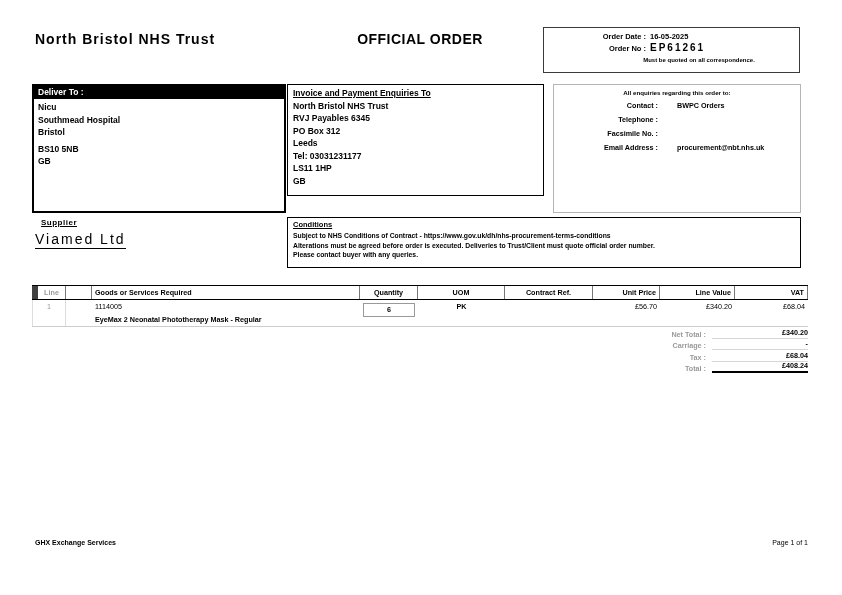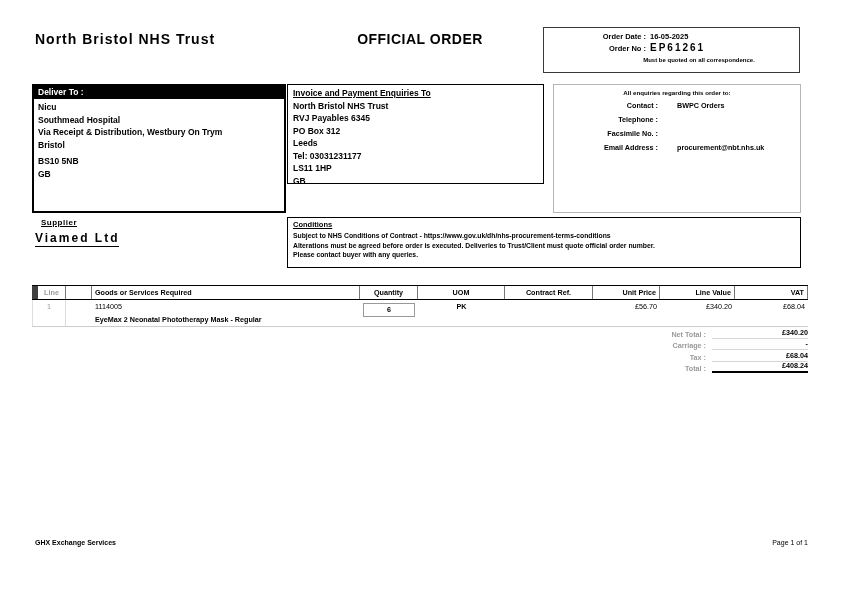--- a/index.html
+++ b/index.html
@@ -19,36 +19,36 @@
   .ob-val.big{font-size:10px;letter-spacing:2px;}
   .ob-note{margin-top:3px;padding-left:55px;text-align:center;font-size:6px;font-weight:bold;}
 
   
   .deliver-box{position:absolute;left:32px;top:84px;width:254px;height:129px;
                border:2px solid #000;box-sizing:border-box;background:#fff;}
   .deliver-head{background:#000;color:#fff;font-size:8.5px;font-weight:bold;padding:1px 4px 2px;}
   .deliver-body{padding:2px 4px;font-size:8.5px;font-weight:bold;line-height:12.5px;}
   .addr-gap{height:4px;}
 
-  .invoice-box{position:absolute;left:287px;top:84px;width:257px;height:100px;
+  .invoice-box{position:absolute;left:287px;top:84px;width:257px;height:112px;
                border:1px solid #000;box-sizing:border-box;padding:2px 5px;}
   .invoice-head{font-size:8.5px;font-weight:bold;text-decoration:underline;line-height:12.5px;}
   .invoice-line{font-size:8.5px;font-weight:bold;line-height:12.5px;}
 
   .enq-box{position:absolute;left:553px;top:84px;width:248px;height:129px;
            border:1px solid #b5b5b5;box-sizing:border-box;padding-top:4px;}
   .enq-head{text-align:center;font-size:6.2px;font-weight:bold;margin-bottom:4px;}
   .enq-row{display:flex;align-items:baseline;margin-top:5px;line-height:9px;gap:16px;}
   .enq-label{width:104px;text-align:right;font-size:7.2px;font-weight:bold;}
   .enq-val{margin-left:3px;font-size:7.2px;font-weight:bold;}
 
   
   .supplier-label{position:absolute;left:41px;top:218px;font-size:8px;font-weight:bold;
                   text-decoration:underline;letter-spacing:.5px;}
-  .supplier-name{position:absolute;left:35px;top:231px;font-size:12px;font-weight:bold;
+  .supplier-name{position:absolute;left:35px;top:231px;font-size:14px;font-weight:normal;
                  letter-spacing:2px;border-bottom:1.5px solid #000;padding-bottom:1px;}
 
   
   .cond-box{position:absolute;left:287px;top:217px;width:514px;height:51px;
             border:1px solid #000;box-sizing:border-box;padding:2px 5px;}
   .cond-head{font-size:7.5px;font-weight:bold;text-decoration:underline;margin-bottom:2px;}
   .cond-line{font-size:6.8px;font-weight:bold;line-height:9.5px;}
 
   
   .items{position:absolute;left:32px;top:285px;width:776px;}
@@ -105,21 +105,20 @@
       <span class="ob-val big">EP61261</span>
     </div>
     <div class="ob-note">Must be quoted on all correspondence.</div>
   </div>
 
   <div class="deliver-box">
     <div class="deliver-head">Deliver To :</div>
     <div class="deliver-body">
       <div>Nicu</div>
       <div>Southmead Hospital</div>
-      <div>Via Receipt &amp; Distribution, Westbury On Trym</div>
       <div>Bristol</div>
       <div class="addr-gap"></div>
       <div>BS10 5NB</div>
       <div>GB</div>
     </div>
   </div>
 
   <div class="invoice-box">
     <div class="invoice-head">Invoice and Payment Enquiries To</div>
     <div class="invoice-line">North Bristol NHS Trust</div>

